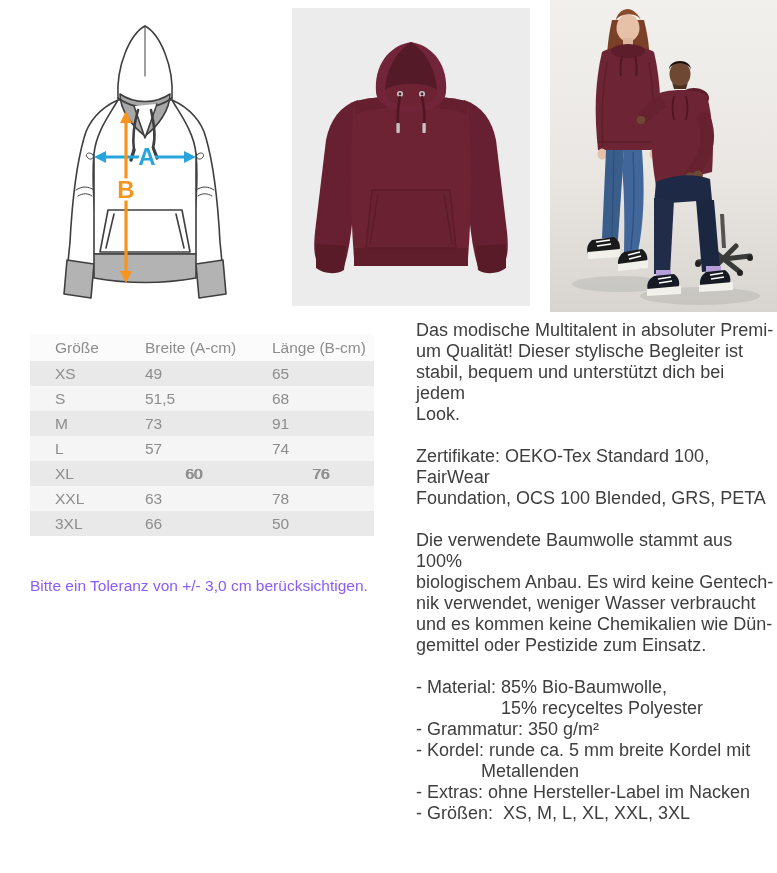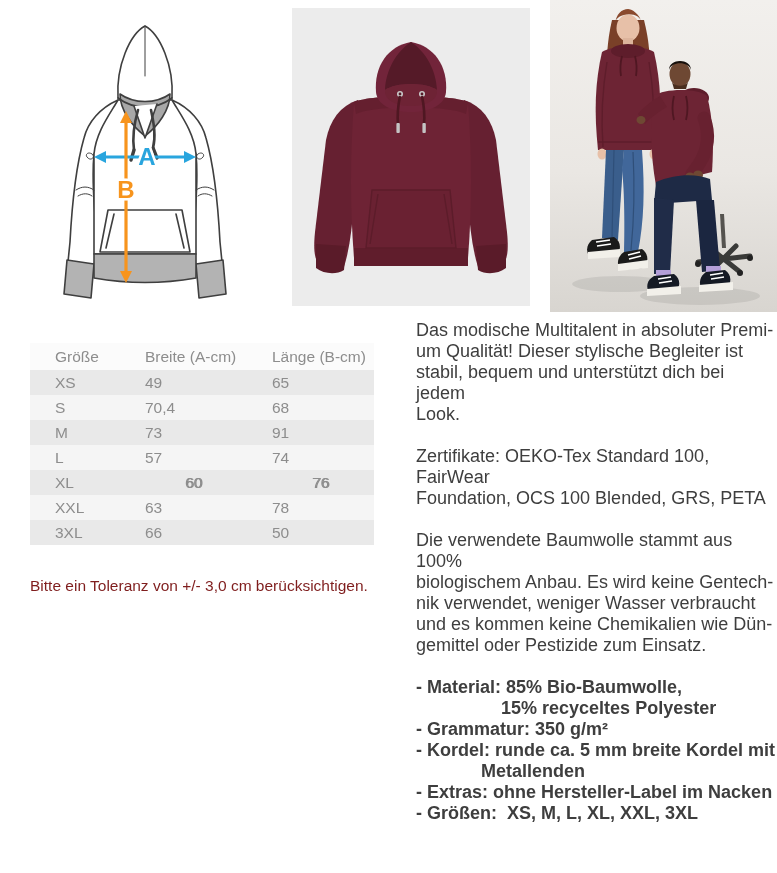--- a/index.html
+++ b/index.html
@@ -22,44 +22,44 @@
     position: absolute; left: 550px; top: 0px; width: 227px; height: 312px;
     background: linear-gradient(180deg, #f2f0ed 0%, #eae7e3 55%, #d8d5d0 100%);
     overflow: hidden;
   }
   .diagram-box svg, .product-photo-box svg, .models-photo-box svg {
     width: 100%; height: 100%; display: block;
   }
 
   
   .size-table {
-    position: absolute; left: 30px; top: 343px; width: 344px;
+    position: absolute; left: 30px; top: 334px; width: 344px;
     font-size: 15.5px; color: #8d8d8d;
   }
   .t-row { display: grid; grid-template-columns: 115px 127px 102px; align-items: center; }
   .t-row.head { height: 27px; background: #fbfbfb; }
   .t-row.data { height: 25px; }
   .t-row.data:nth-child(even) { background: #e9e9e9; }
   .t-row.data:nth-child(odd)  { background: #f5f5f5; }
   .t-cell { padding-left: 0; white-space: nowrap; }
   .t-cell.c0 { padding-left: 25px; }
   .t-row.doubled .t-cell.c1, .t-row.doubled .t-cell.c2 { text-shadow: 1px 0 0 currentColor; margin-left: 40px; }
 
   .tolerance-note {
     position: absolute; left: 30px; top: 577px; width: 380px;
-    font-size: 15.5px; color: #7f1d1d;
+    font-size: 15.5px; color: #8b5cf6;
   }
 
   
   .description {
     position: absolute; left: 416px; top: 320px; width: 360px;
     font-size: 18px; line-height: 21px; color: #3e3e3e;
   }
   .description p { white-space: pre-wrap; margin: 0 0 21px 0; }
-  .description p:last-child { margin-bottom: 8px; font-weight: bold; }
+  .description p:last-child { margin-bottom: 8px; }
 </style>
 </head>
 <body>
 
 <div class="diagram-box">
   <svg viewBox="0 0 230 290">
     <g stroke="#3f3f3f" stroke-width="1.6" fill="#ffffff" stroke-linejoin="round" stroke-linecap="round">
 
       <path d="M 88,86 C 70,94 58,108 54,124 C 46,152 42,190 40,228 L 38,248 L 64,252 L 68,232 C 64,196 62,160 64,140 Z"></path>
       <path d="M 142,86 C 160,94 172,108 176,124 C 184,152 188,190 190,228 L 192,248 L 166,252 L 162,232 C 166,196 168,160 166,140 Z"></path>
@@ -224,21 +224,21 @@
     <div class="t-cell c1">Breite (A-cm)</div>
     <div class="t-cell c2">Länge (B-cm)</div>
   </div>
   <div class="t-row data">
     <div class="t-cell c0">XS</div>
     <div class="t-cell c1">49</div>
     <div class="t-cell c2">65</div>
   </div>
   <div class="t-row data">
     <div class="t-cell c0">S</div>
-    <div class="t-cell c1">70,4</div>
+    <div class="t-cell c1">51,5</div>
     <div class="t-cell c2">68</div>
   </div>
   <div class="t-row data">
     <div class="t-cell c0">M</div>
     <div class="t-cell c1">73</div>
     <div class="t-cell c2">91</div>
   </div>
   <div class="t-row data">
     <div class="t-cell c0">L</div>
     <div class="t-cell c1">57</div>

